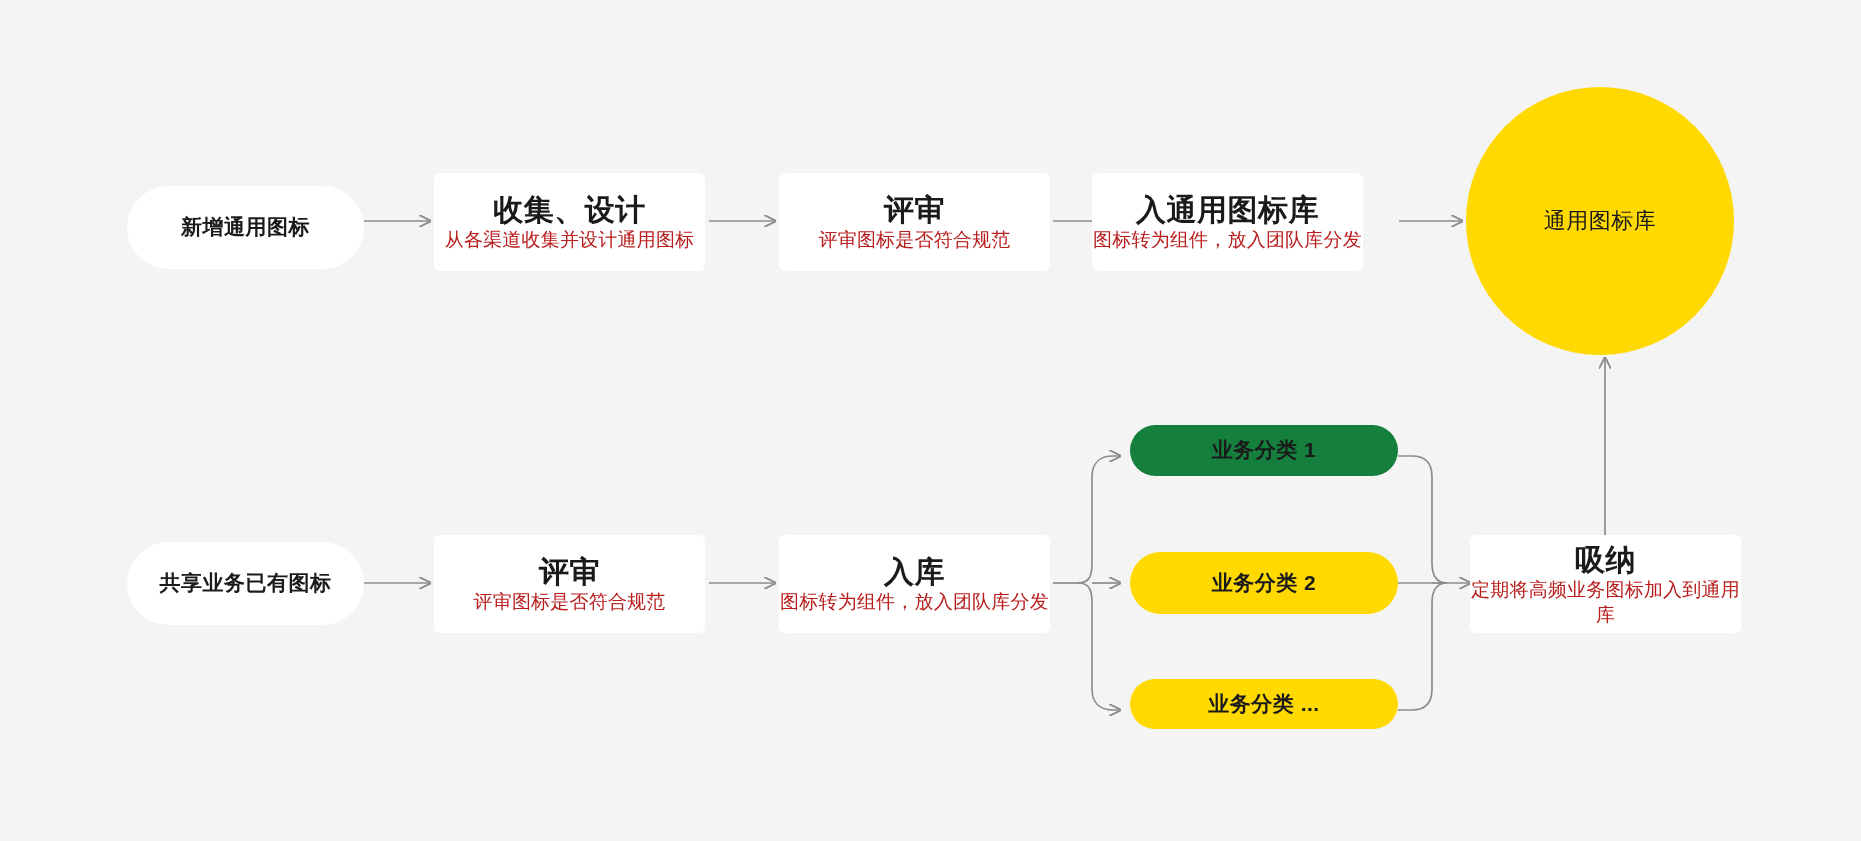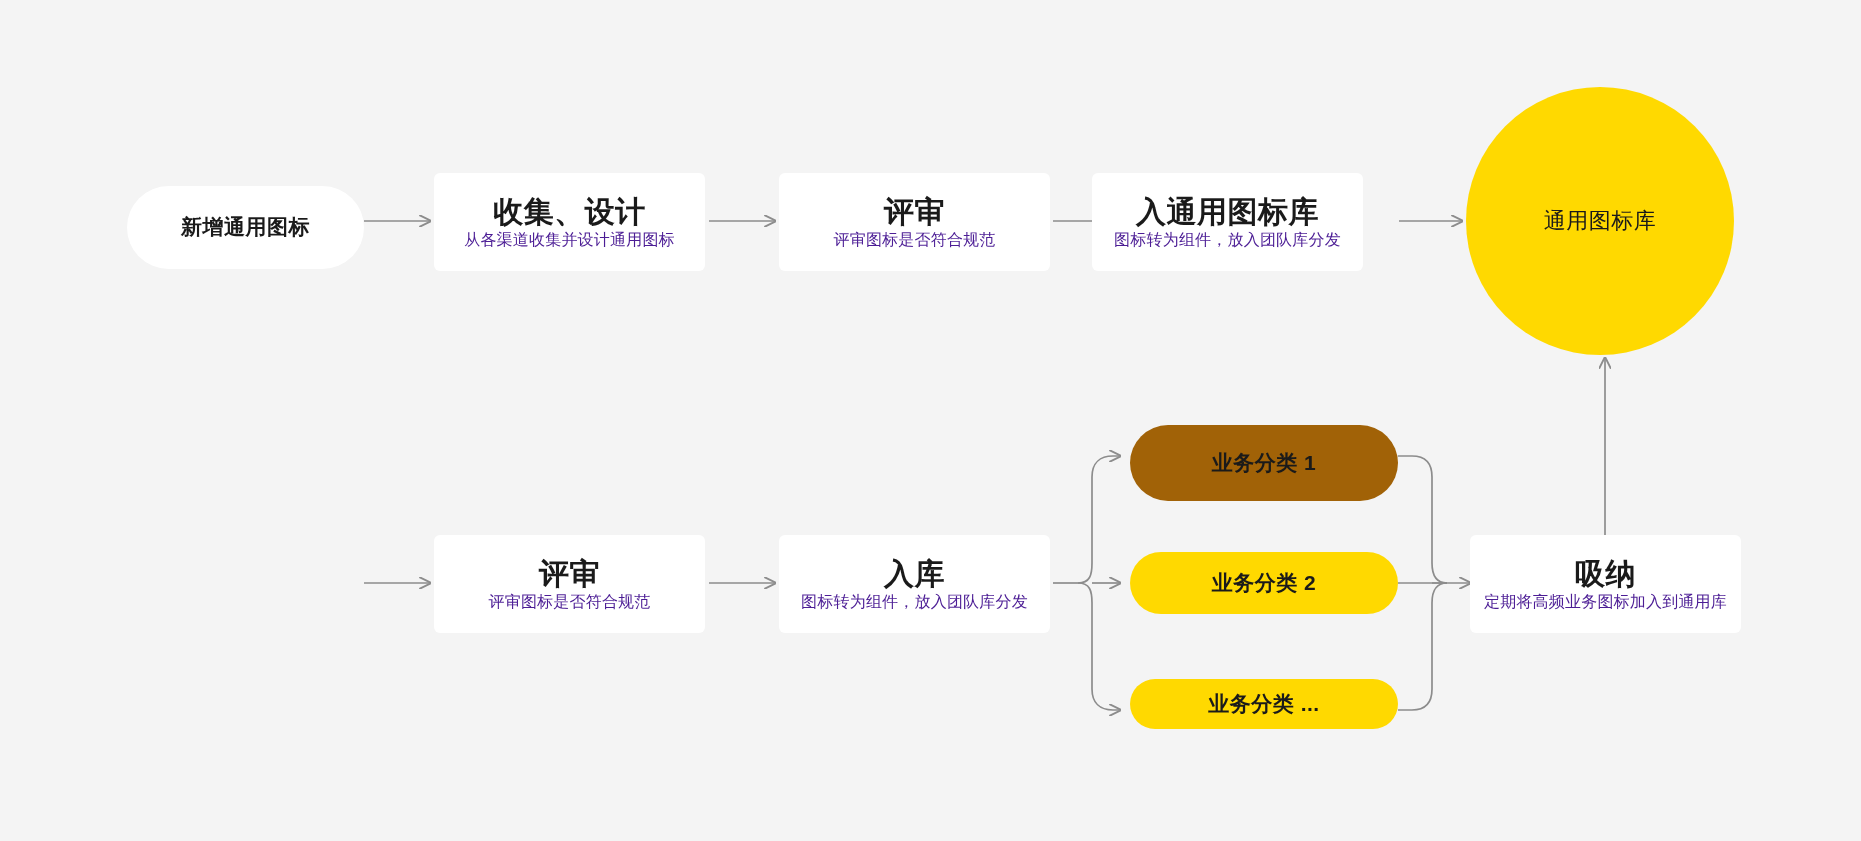--- a/index.html
+++ b/index.html
@@ -38,22 +38,22 @@
     text-align: center;
     z-index: 2;
   }
   .node .title {
     font-weight: bold;
     color: #1a1a1a;
     letter-spacing: 0.5px;
     line-height: 1.25;
   }
   .node .subtitle {
-    color: #4c1d95;
-    font-size: 16px;
+    color: #b91c1c;
+    font-size: 19px;
     line-height: 1.3;
     letter-spacing: 0.2px;
   }
 
   
   .pill-white {
     background: #ffffff;
     border-radius: 999px;
   }
   .pill-white .title { font-size: 21px; }
@@ -132,32 +132,35 @@
 
   <div class="node card" style="left:1092px; top:173px; width:271px; height:98px;text-align:right;">
     <div class="title">入通用图标库</div>
     <div class="subtitle">图标转为组件，放入团队库分发</div>
   </div>
 
   <div class="node circle-yellow" style="left:1466px; top:87px; width:268px; height:268px; background:#FFD900;">
     <div class="title">通用图标库</div>
   </div>
 
+  <div class="node pill-white" style="left:127px; top:542px; width:237px; height:83px;">
+    <div class="title">共享业务已有图标</div>
+  </div>
 
   <div class="node card" style="left:434px; top:535px; width:271px; height:98px;">
     <div class="title">评审</div>
     <div class="subtitle">评审图标是否符合规范</div>
   </div>
 
   <div class="node card" style="left:779px; top:535px; width:271px; height:98px;">
     <div class="title">入库</div>
     <div class="subtitle">图标转为组件，放入团队库分发</div>
   </div>
 
-  <div class="node pill-yellow" style="left:1130px; top:425px; width:268px; height:76px; background:#a16207;">
+  <div class="node pill-yellow" style="left:1130px; top:425px; width:268px; height:51px; background:#15803d;">
     <div class="title">业务分类 1</div>
   </div>
 
   <div class="node pill-yellow" style="left:1130px; top:552px; width:268px; height:62px; background:#FFD900;">
     <div class="title">业务分类 2</div>
   </div>
 
   <div class="node pill-yellow" style="left:1130px; top:679px; width:268px; height:50px; background:#FFD900;">
     <div class="title">业务分类 ...</div>
   </div>

